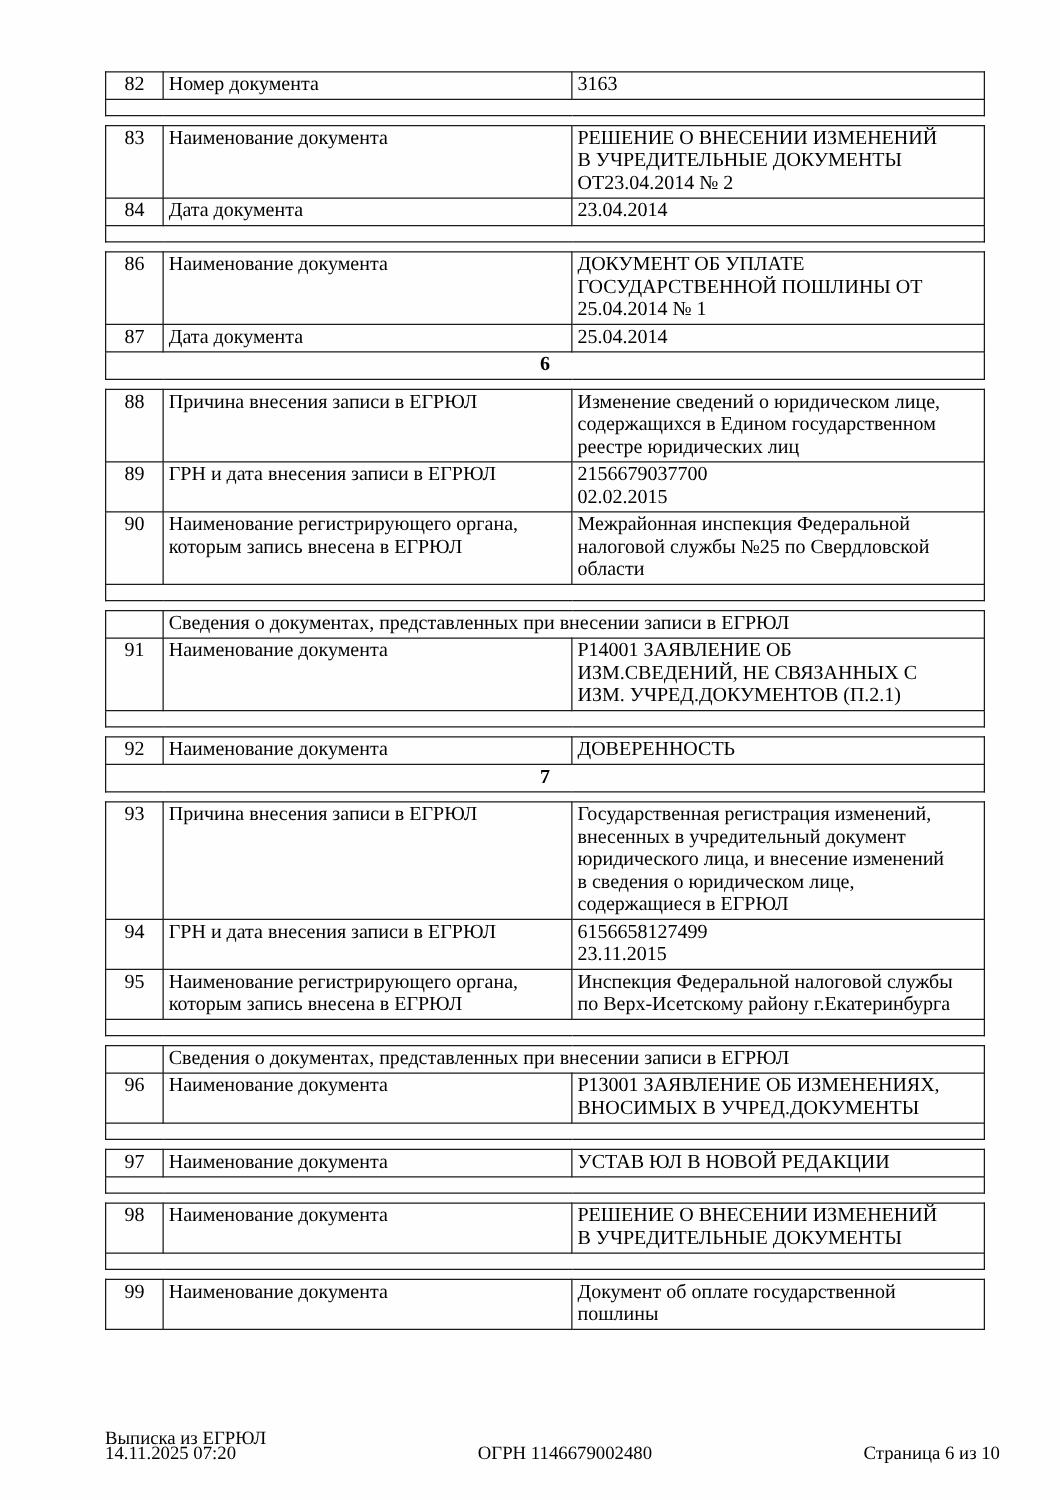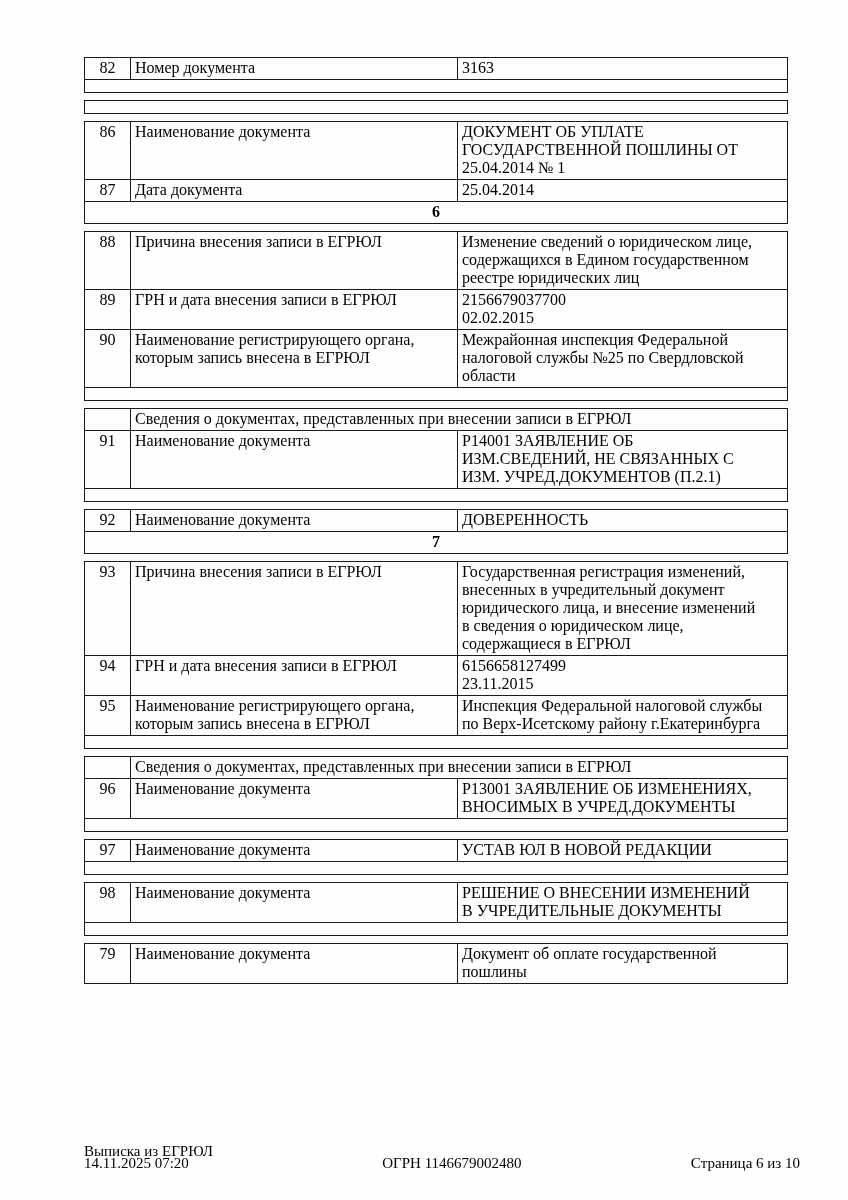--- a/index.html
+++ b/index.html
@@ -93,20 +93,32 @@
     </tbody>
       </table>
 
     <table class="frag">
       <colgroup>
           <col style="width:46px">
           <col style="width:327px">
           <col>
         </colgroup>
       <tbody>
+          <tr>
+        <td class="num">83</td>
+        <td>Наименование документа</td>
+        <td>РЕШЕНИЕ О ВНЕСЕНИИ ИЗМЕНЕНИЙ
+В УЧРЕДИТЕЛЬНЫЕ ДОКУМЕНТЫ
+ОТ23.04.2014 № 2</td>
+      </tr>
+      <tr>
+        <td class="num">84</td>
+        <td>Дата документа</td>
+        <td>23.04.2014</td>
+      </tr>
       <tr class="empty">
             <td colspan="3"></td>
           </tr>
     </tbody>
       </table>
 
 
     <table class="frag">
       <colgroup>
           <col style="width:46px">
@@ -304,21 +316,21 @@
       </table>
 
     <table class="frag">
       <colgroup>
           <col style="width:46px">
           <col style="width:327px">
           <col>
         </colgroup>
       <tbody>
           <tr>
-        <td class="num">79</td>
+        <td class="num">99</td>
         <td>Наименование документа</td>
         <td>Документ об оплате государственной
 пошлины</td>
       </tr>
     </tbody>
       </table>
 
   </div>
 
   <div class="footer">

